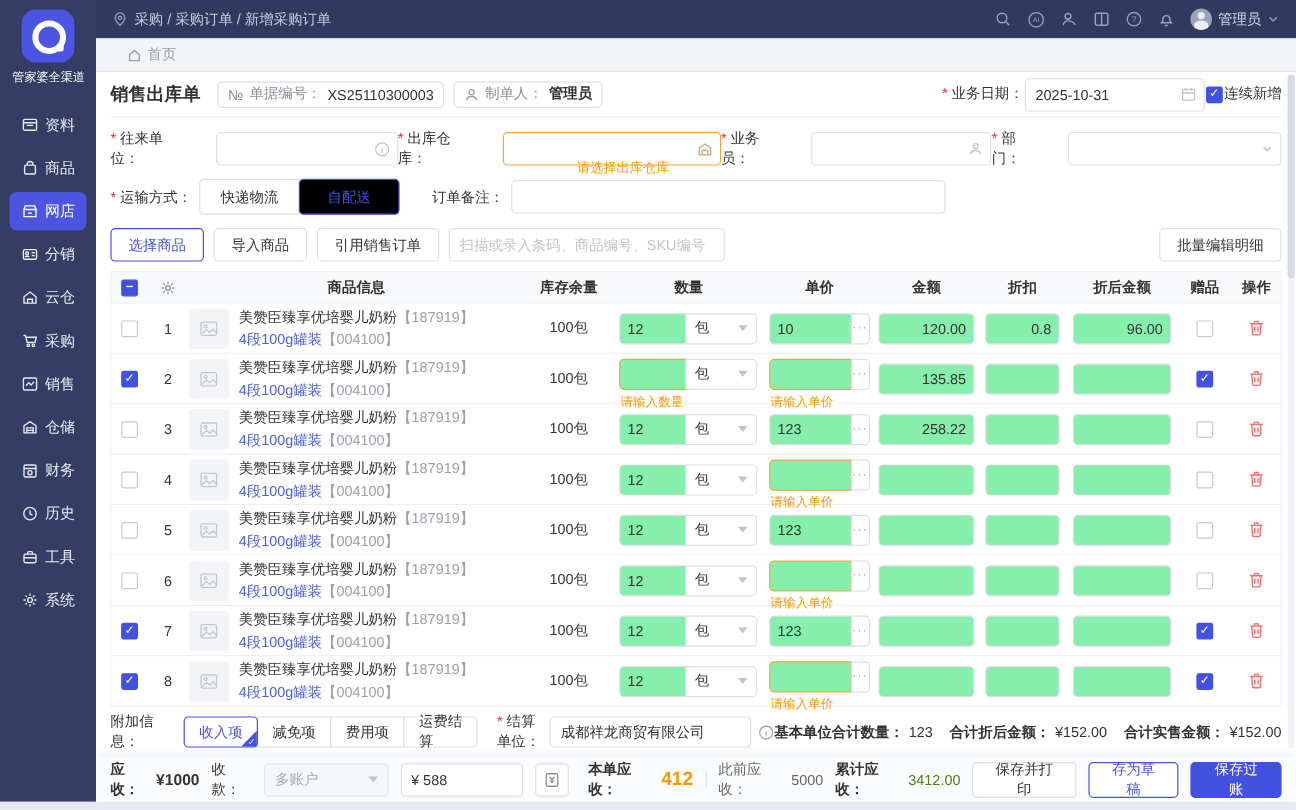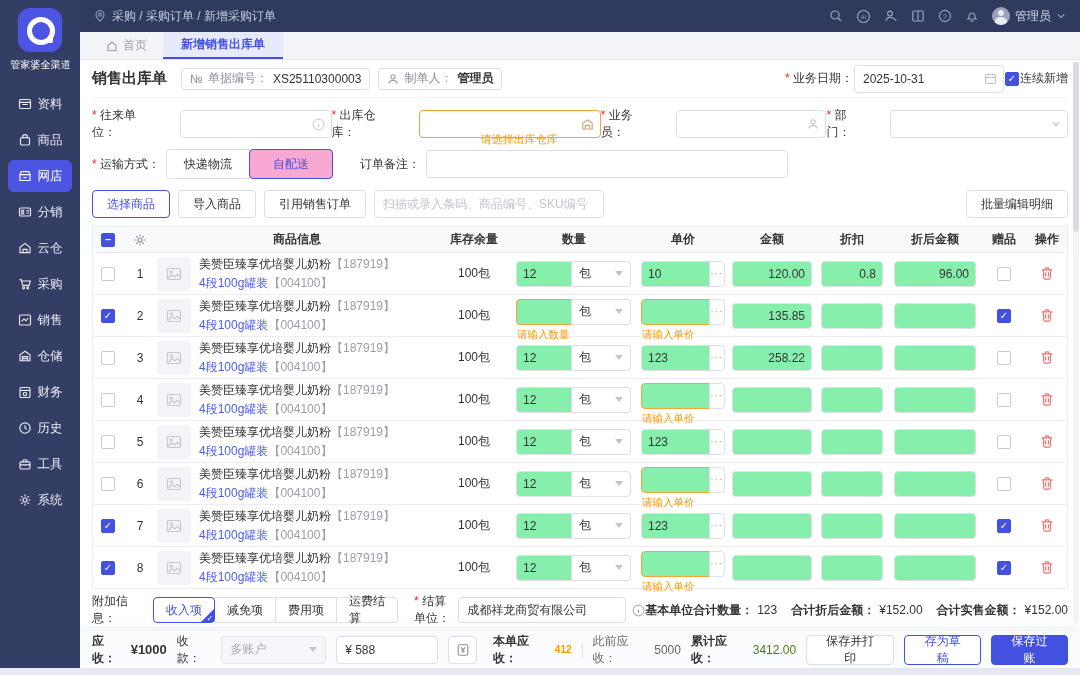--- a/index.html
+++ b/index.html
@@ -60,21 +60,21 @@
   .fields-row{display:flex;align-items:flex-start;justify-content:space-between;padding-top:9px;height:45px}
   .field{display:flex;align-items:center;gap:22px}
   .fwrap{position:relative}
   .field-warn{position:absolute;left:2px;top:22px;color:#ff9800;font-size:11px;white-space:nowrap}
   .warn-border{border-color:#f7a23b !important}
 
   .transport-row{display:flex;align-items:center;height:42px}
   .seg2{display:flex;margin-left:6px}
   .seg2 .opt{min-width:84px;height:30px;border:1px solid #dcdfe6;background:#fff;display:flex;align-items:center;justify-content:center;padding:0 10px;cursor:pointer;color:#333}
   .seg2 .opt:first-child{border-radius:4px 0 0 4px}
-  .seg2 .opt.active{border-color:#4351e0;color:#4351e0;background:#f9a8d4;border-radius:4px;margin-left:-1px;z-index:1}
+  .seg2 .opt.active{border-color:#4351e0;color:#4351e0;background:#000000;border-radius:4px;margin-left:-1px;z-index:1}
   .remark-label{margin-left:27px}
 
   .toolbar{display:flex;align-items:center;gap:8px;margin:5px 0 8px}
   .btn{height:28px;padding:0 14px;border:1px solid #dcdfe6;border-radius:4px;background:#fff;color:#333;display:inline-flex;align-items:center;font-size:12px;cursor:pointer;font-family:inherit}
   .btn.primary-outline{color:#4351e0;border-color:#4351e0}
   .batch{margin-left:auto}
   .scan{width:230px;color:#333}
   .scan::placeholder{color:#c0c4cc}
 
   
@@ -121,21 +121,21 @@
   .totals .tl{font-weight:bold;color:#333}
   .totals .tv{color:#333;margin-right:10px}
 
   
   .bottombar{height:37px;flex:none;background:#fbfcfe;box-shadow:0 -3px 8px rgba(30,45,90,.08);display:flex;align-items:center;padding:0 12px;gap:10px;position:relative;z-index:5}
   .blabel{color:#333;font-weight:bold}
   .bval-b{color:#333;font-weight:bold;font-size:13px}
   .acc-select{width:108px;height:28px;background:#f5f7fa;border:1px solid #e4e7ed;border-radius:4px;color:#a8abb2;display:flex;align-items:center;justify-content:space-between;padding:0 8px;cursor:not-allowed}
   .amt-in{width:102px}
   .icon-btn{width:30px;height:28px;border:1px solid #dcdfe6;border-radius:4px;background:#fff;display:flex;align-items:center;justify-content:center;color:#8a8f99;cursor:pointer}
-  .orange-b{color:#ff9800;font-weight:bold;font-size:10px}
+  .orange-b{color:#ff9800;font-weight:bold;font-size:16px}
   .orange{color:#4d7c0f}
   .gray{color:#666;font-weight:normal}
   .vdiv{width:1px;height:14px;background:#dcdfe6}
   .bb-right{margin-left:auto;display:flex;align-items:center;gap:10px}
   .btn-lg{height:30px;padding:0 15px;border-radius:4px}
   .btn-draft{border-color:#4351e0;color:#4351e0}
   .btn-post{background:#4351e0;border:1px solid #4351e0;color:#fff}
 
   .scrolltrack{position:absolute;right:1px;top:62px;bottom:44px;width:6px;background:#f3f4f8;border-radius:3px;z-index:7}
   .scrollthumb{width:6px;height:170px;background:#d8dbe5;border-radius:3px;cursor:grab}
@@ -322,23 +322,20 @@
         </span>
       </div>
     </div>
 
     <div class="tabbar">
       <span class="tab-home">
         <svg width="12" height="12" viewBox="0 0 12 12" fill="none" stroke="currentColor" stroke-width="1.2">
             <path d="M2 5.5 6 2l4 3.5V10.5H2Z"></path>
           </svg>
         <span>首页</span>
-      </span>
-      <span class="tab-active">
-        <span>新增销售出库单</span>
       </span>
     </div>
 
     <div class="content">
 
       <div class="doc-header">
         <span class="doc-title">销售出库单</span>
         <span class="chip">
           <span>№</span>
           <span>单据编号：</span>

